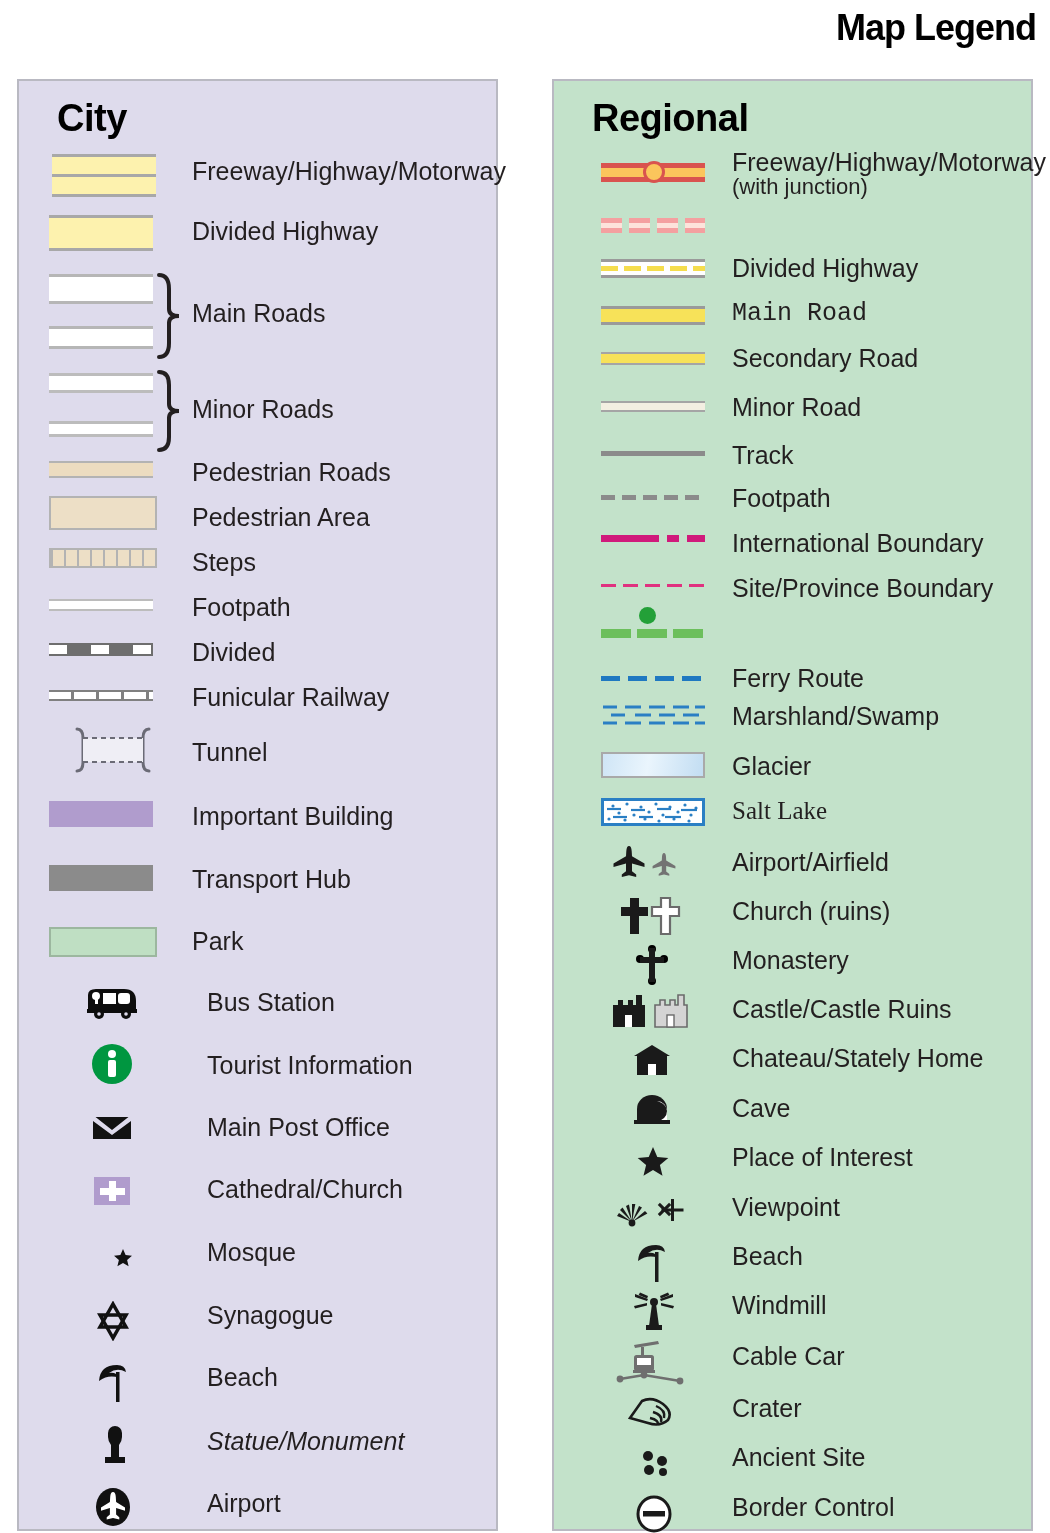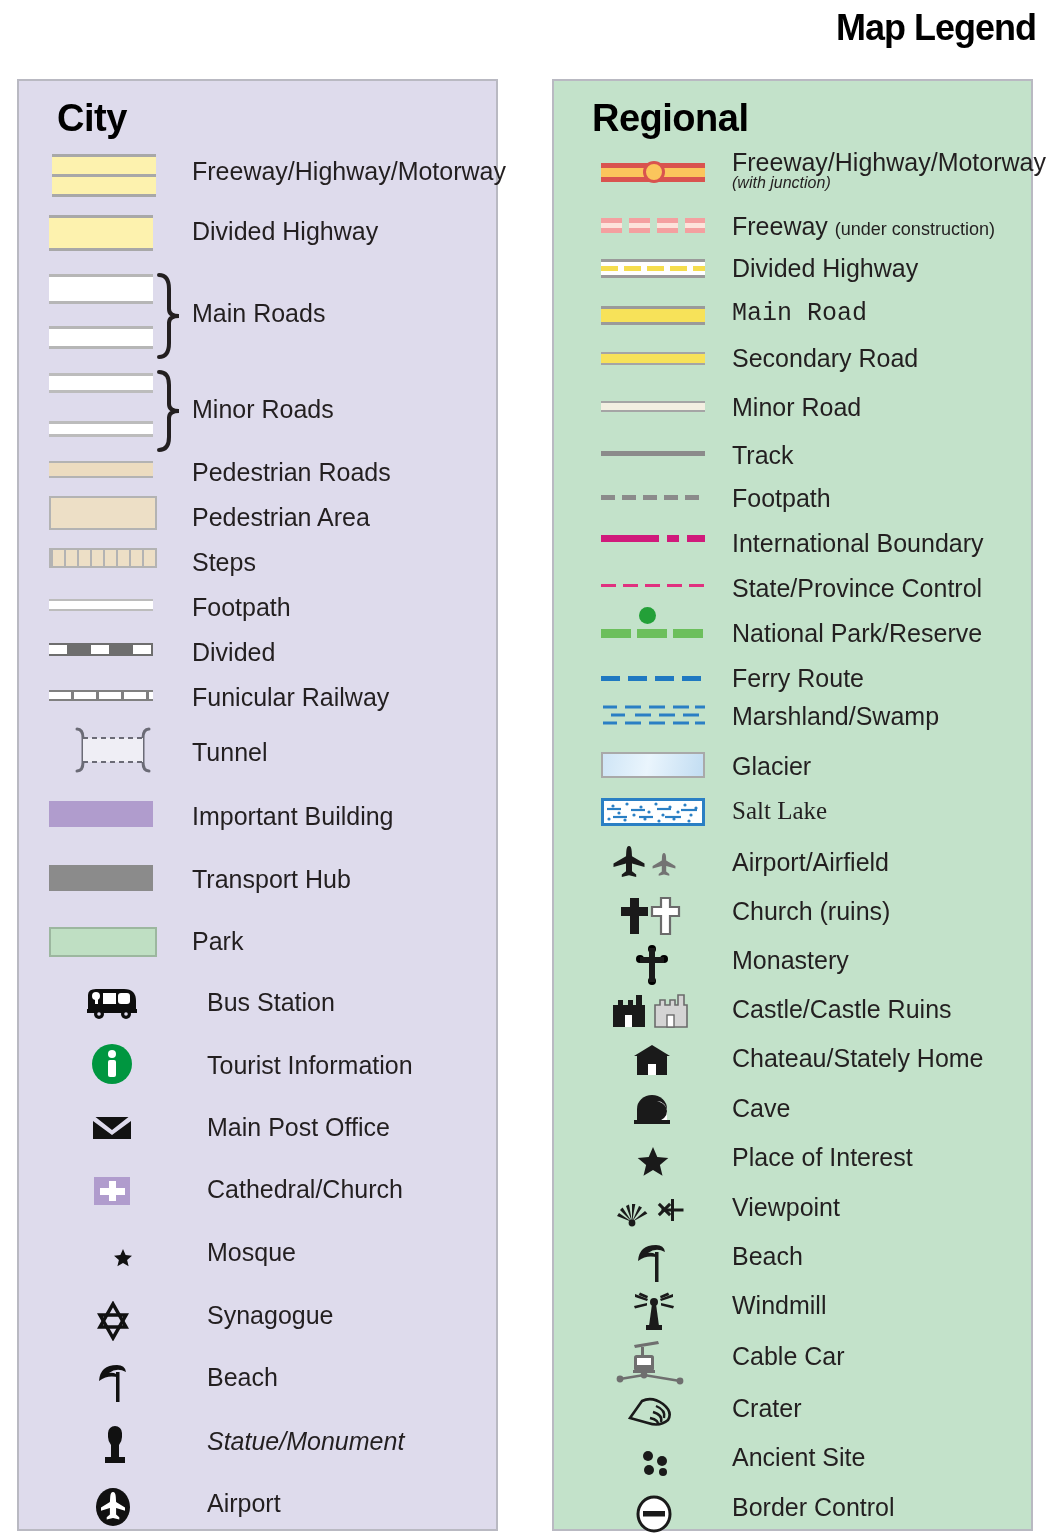--- a/index.html
+++ b/index.html
@@ -38,21 +38,21 @@
     position:absolute;
     display:flex; align-items:center; justify-content:center;
   }
   .lbl{
     position:absolute;
     font-size:25px;
     color:#231f20;
     white-space:nowrap;
     line-height:1.05;
   }
-  .lbl .sub{ font-size:16px; display:block;font-style:italic; }
+  .lbl .sub{ font-size:22px; display:block; }
   .lbl .inlinesub{ font-size:18px; }
   .fw-bar{ width:104px;height:17px;background:#fdf2ae;border-top:3px solid #a8a8a8;border-bottom:3px solid #a8a8a8; }
   .dh-bar{ width:104px;height:30px;background:#fdf2ae;border-top:3px solid #a8a8a8;border-bottom:3px solid #a8a8a8; }
   .road-wide{ width:104px;height:24px;background:#ffffff;border-top:3px solid #b6b6b6;border-bottom:3px solid #b6b6b6; }
   .road-mid{ width:104px;height:17px;background:#ffffff;border-top:3px solid #b6b6b6;border-bottom:3px solid #b6b6b6; }
   .road-thin1{ width:104px;height:14px;background:#ffffff;border-top:3px solid #bcbcbc;border-bottom:3px solid #bcbcbc; }
   .road-thin2{ width:104px;height:10px;background:#ffffff;border-top:3px solid #bcbcbc;border-bottom:3px solid #bcbcbc; }
   .ped-road{ width:104px;height:13px;background:#ecdcc0;border-top:2px solid #b3b3b3;border-bottom:2px solid #b3b3b3; }
   .ped-area{ width:104px;height:30px;background:#eddfc6;border:2px solid #b3b3b3; }
   .steps{ width:104px;height:16px;background:#eddfc6;border:2px solid #b3b3b3;
@@ -289,24 +289,20 @@
   <div class="lbl" style="left:178px;top:68px;">
     <span>Freeway/Highway/Motorway</span>
     <span class="sub">(with junction)</span>
   </div>
 
   <div class="sym" style="left:47px;top:137px;position:absolute;">
     <div class="r-fw-uc" style="position:relative;">
         <div class="r-fw-uc-inner"></div>
       </div>
   </div>
-  <div class="lbl" style="left:178px;top:132px;">
-    <span>Freeway</span>
-    <span class="inlinesub">(under construction)</span>
-  </div>
 
   <div class="sym" style="left:47px;top:178px;">
     <div class="r-dh" style="position:relative;">
         <div class="r-dh-inner"></div>
       </div>
   </div>
   <div class="lbl" style="left:178px;top:174px;">Divided Highway</div>
 
   <div class="sym" style="left:47px;top:225px;">
     <div class="r-main"></div>
@@ -338,28 +334,27 @@
       <rect x="0" y="1" width="58" height="7" fill="#d01a7b"></rect>
       <rect x="66" y="1" width="12" height="7" fill="#d01a7b"></rect>
       <rect x="86" y="1" width="18" height="7" fill="#d01a7b"></rect>
     </svg>
   </div>
   <div class="lbl" style="left:178px;top:449px;">International Boundary</div>
 
   <div class="sym" style="left:47px;top:503px;">
     <div class="r-state"></div>
   </div>
-  <div class="lbl" style="left:178px;top:494px;">State/Province Control</div>
+  <div class="lbl" style="left:178px;top:494px;">Site/Province Boundary</div>
 
   <div class="sym" style="left:47px;top:548px;">
     <div class="r-park" style="position:relative;">
       <div class="r-park-dot"></div>
     </div>
   </div>
-  <div class="lbl" style="left:178px;top:539px;">National Park/Reserve</div>
 
   <div class="sym" style="left:47px;top:595px;">
     <div class="r-ferry"></div>
   </div>
   <div class="lbl" style="left:178px;top:584px;">Ferry Route</div>
 
   <div class="sym" style="left:47px;top:620px;">
     <svg width="104" height="30" viewBox="0 0 104 30">
       <g stroke="#2a7fc4" stroke-width="3">
         <line x1="2" y1="6" x2="16" y2="6"></line>

